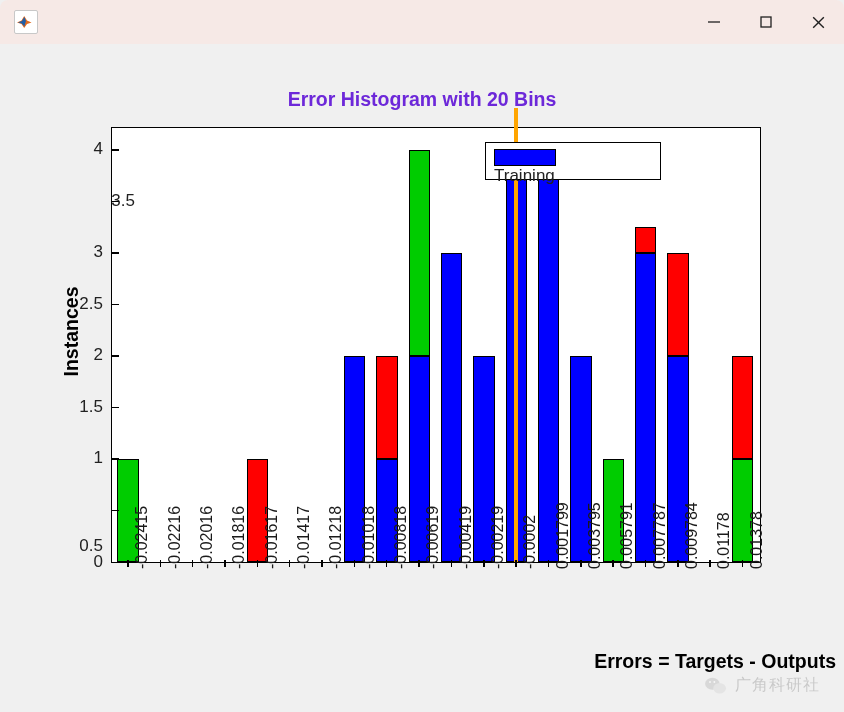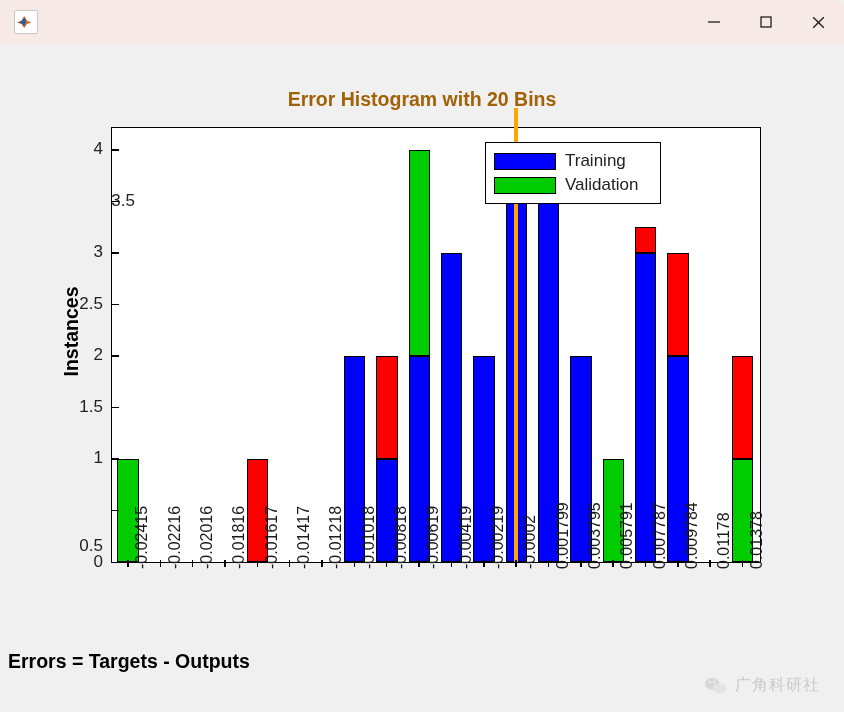--- a/index.html
+++ b/index.html
@@ -13,39 +13,39 @@
   .win-btns{margin-left:auto;display:flex;height:44px;}
   .win-btn{width:52px;height:44px;display:flex;align-items:center;justify-content:center;color:#202020;}
   .win-btn svg{display:block;}
   
   .menubar{position:absolute;left:0;top:44px;width:844px;height:35px;background:#ffffff;display:flex;align-items:center;box-sizing:border-box;border-bottom:1px solid #e3e3e3;}
   .menu-item{font-size:15.5px;color:#111;padding:0 9px;margin-left:2px;white-space:nowrap;font-family:"Liberation Sans","DejaVu Sans",sans-serif;}
   .menu-item:first-child{margin-left:6px;}
   .menu-arrow{margin-left:auto;margin-right:12px;color:#222;font-size:14px;}
   
   .figure{position:absolute;left:8px;top:80px;width:828px;height:624px;background:#f0f0f0;box-sizing:border-box;}
-  .chart-title{position:absolute;left:0;top:8px;width:828px;text-align:center;font-size:19.5px;font-weight:bold;color:#a16207;font-family:"Liberation Sans",sans-serif;}
+  .chart-title{position:absolute;left:0;top:8px;width:828px;text-align:center;font-size:19.5px;font-weight:bold;color:#6d28d9;font-family:"Liberation Sans",sans-serif;}
   .plot-area{position:absolute;left:103px;top:47px;width:650px;height:436px;background:#ffffff;border:1.5px solid #000;box-sizing:border-box;}
   .bars{position:absolute;left:0;top:0;right:0;bottom:0;}
   .bar-col{position:absolute;bottom:0;}
   .seg{position:absolute;left:0;width:100%;box-sizing:border-box;border:1.2px solid #000;}
   .seg-blue{background:#0000ff;}
   .seg-green{background:#00cc00;}
   .seg-red{background:#ff0000;}
   .zeroline{position:absolute;width:4px;background:#ffa500;top:-20px;bottom:0;}
   
   .ytick{position:absolute;right:758px;text-align:right;font-size:17px;color:#222;transform:translateY(-50%);white-space:nowrap;font-family:"Liberation Sans",sans-serif;}
   .ytick-mark{position:absolute;width:8px;height:1.5px;background:#000;}
   .xtick-mark{position:absolute;width:1.5px;height:7px;background:#000;}
   .xtick{position:absolute;font-size:16px;color:#1a1a1a;white-space:nowrap;transform-origin:left top;transform:rotate(-90deg);font-family:"Liberation Sans",sans-serif;}
   .ylabel{position:absolute;font-size:19.5px;font-weight:bold;color:#000;white-space:nowrap;transform-origin:center;transform:rotate(-90deg);font-family:"Liberation Sans",sans-serif;}
-  .xlabel{position:absolute;width:828px;left:0;text-align:left;font-size:19.5px;font-weight:bold;color:#000;font-family:"Liberation Sans",sans-serif;}
+  .xlabel{position:absolute;width:828px;left:0;text-align:right;font-size:19.5px;font-weight:bold;color:#000;font-family:"Liberation Sans",sans-serif;}
   
   .legend{position:absolute;background:#fff;border:1.5px solid #000;box-sizing:border-box;padding:6px 8px 6px 8px;}
-  .legend-row{display:flex;align-items:center;height:24px;}
+  .legend-row{display:flex;height:24px;flex-direction:column;}
   .swatch{width:62px;height:17px;border:1.5px solid #000;box-sizing:border-box;margin-right:9px;flex:0 0 auto;}
   .swatch-line{width:62px;height:17px;margin-right:9px;flex:0 0 auto;position:relative;}
   .swatch-line::after{content:"";position:absolute;left:0;top:7px;width:62px;height:4px;background:#ffa500;}
   .legend-label{font-size:17px;color:#222;white-space:nowrap;font-family:"Liberation Sans",sans-serif;}
   
   .watermark{position:absolute;right:16px;bottom:8px;display:flex;align-items:center;opacity:.45;}
   .wm-text{font-size:16px;color:#9a9a9a;margin-left:7px;letter-spacing:1px;font-family:"Liberation Sans","DejaVu Sans",sans-serif;}
 </style>
 </head>
 <body>
@@ -202,24 +202,20 @@
         <div class="xtick" style="left: 739.825px; top: 489px;">0.01378</div>
       </div>
 
     <div class="xlabel" style="top:570px;">Errors = Targets - Outputs</div>
 
     <div class="legend" style="left:477px;top:62px;width:176px;">
       <div class="legend-row">
         <span class="swatch" style="background:#0000ff;"></span>
         <span class="legend-label">Training</span>
       </div>
-      <div class="legend-row">
-        <span class="swatch" style="background:#00cc00;"></span>
-        <span class="legend-label">Validation</span>
-      </div>
     </div>
 
     <div class="watermark">
       <svg width="24" height="20" viewBox="0 0 26 22">
         <ellipse cx="9" cy="8.5" rx="8" ry="6.6" fill="#bdbdbd"></ellipse>
         <ellipse cx="17" cy="13.5" rx="7" ry="5.8" fill="#d6d6d6"></ellipse>
         <circle cx="6.4" cy="6.6" r="1.05" fill="#fff"></circle>
         <circle cx="11.2" cy="6.6" r="1.05" fill="#fff"></circle>
       </svg>
       <span class="wm-text">广角科研社</span>

